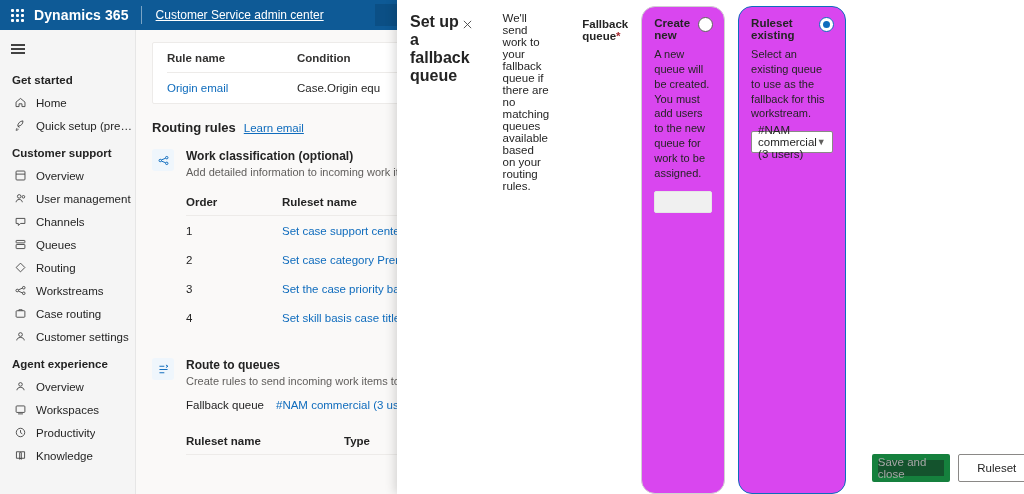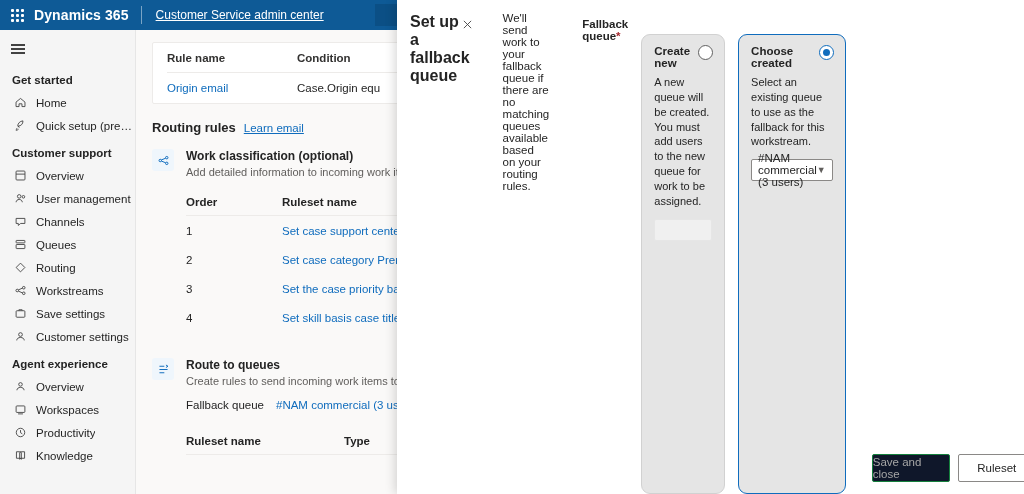--- a/index.html
+++ b/index.html
@@ -112,22 +112,22 @@
     position: absolute; right: 8px; top: 10px; width: 28px; height: 28px;
     display: flex; align-items: center; justify-content: center; cursor: pointer;
     color: #424242; font-size: 14px; line-height: 1;
   }
   .panel-desc { font-size: 11.5px; color: #242424; padding: 12px 20px 0 13px; }
   .field-label { font-size: 11.5px; font-weight: 600; color: #242424; padding: 18px 0 0 13px; }
   .req { color: #a4262c; }
 
   .choices { display: flex; gap: 13px; padding: 6px 13px 0 13px; }
   .choice {
-    flex: 1 1 0; border: 1px solid #d1d1d1; border-radius: 9px; padding: 10px 12px 12px 12px;
-    position: relative; min-height: 78px; cursor: pointer; background: #e5e5e5; margin-top: 28px;
+    flex: 1 1 0; border: 1px solid #d1d1d1; border-radius: 14px; padding: 10px 12px 12px 12px;
+    position: relative; min-height: 78px; cursor: pointer; background: #d946ef;
   }
   .choice.selected { border: 1px solid #0f6cbd; }
   .choice-title { font-size: 11.5px; font-weight: 600; color: #242424; padding-right: 22px; }
   .choice-desc { font-size: 11px; color: #242424; margin-top: 6px; line-height: 1.35; }
   .radio {
     position: absolute; right: 11px; top: 10px; width: 15px; height: 15px; border-radius: 50%;
     border: 1.3px solid #616161; background: #fff; box-sizing: border-box;
   }
   .radio.on { border-color: #0f6cbd; }
   .radio.on::after {
@@ -145,21 +145,21 @@
   .combo .chev { color: #605e5c; font-size: 9px; }
 
   .panel-footer {
     margin-top: auto; display: flex; justify-content: flex-end; align-items: center;
     gap: 8px; padding: 0 13px 12px 13px;
   }
   .btn {
     height: 28px; min-width: 78px; border-radius: 2px; font-size: 11.5px;
     display: inline-flex; align-items: center; justify-content: center; cursor: pointer;
   }
-  .btn-primary-disabled { background: #0f172a; color: #a6a6a6; border: 1px solid #15803d; cursor: default; }
+  .btn-primary-disabled { background: #14532d; color: #a6a6a6; border: 6px solid #15803d; cursor: default; }
   .btn-secondary { background: #ffffff; color: #242424; border: 1px solid #8a8886; }
 </style>
 </head>
 <body>
 
 <div id="app">
 
   <div class="suitebar">
     <div class="waffle">
       <div class="waffle-grid">
@@ -265,21 +265,21 @@
       </span>
       <span class="nav-label">Workstreams</span>
     </div>
     <div class="nav-item">
       <span class="nav-ico">
         <svg viewBox="0 0 16 16">
             <rect x="2.6" y="4.6" width="10.8" height="8" rx="1"></rect>
             <path d="M6 4.6V3.4h4v1.2"></path>
           </svg>
       </span>
-      <span class="nav-label">Save settings</span>
+      <span class="nav-label">Case routing</span>
     </div>
     <div class="nav-item">
       <span class="nav-ico">
         <svg viewBox="0 0 16 16">
             <circle cx="8" cy="5.6" r="2.3"></circle>
             <path d="M3.4 12.8c0-2.3 2-3.6 4.6-3.6s4.6 1.3 4.6 3.6"></path>
           </svg>
       </span>
       <span class="nav-label">Customer settings</span>
     </div>
@@ -426,21 +426,21 @@
 
       <div class="choice">
         <div class="radio"></div>
         <div class="choice-title">Create new</div>
         <div class="choice-desc">A new queue will be created. You must add users to the new queue for work to be assigned.</div>
         <div class="disabled-input"></div>
       </div>
 
       <div class="choice selected">
         <div class="radio on"></div>
-        <div class="choice-title">Choose created</div>
+        <div class="choice-title">Ruleset existing</div>
         <div class="choice-desc">Select an existing queue to use as the fallback for this workstream.</div>
         <div class="combo">
           <span>#NAM commercial (3 users)</span>
           <span class="chev">▼</span>
         </div>
       </div>
 
     </div>
 
     <div class="panel-footer">

